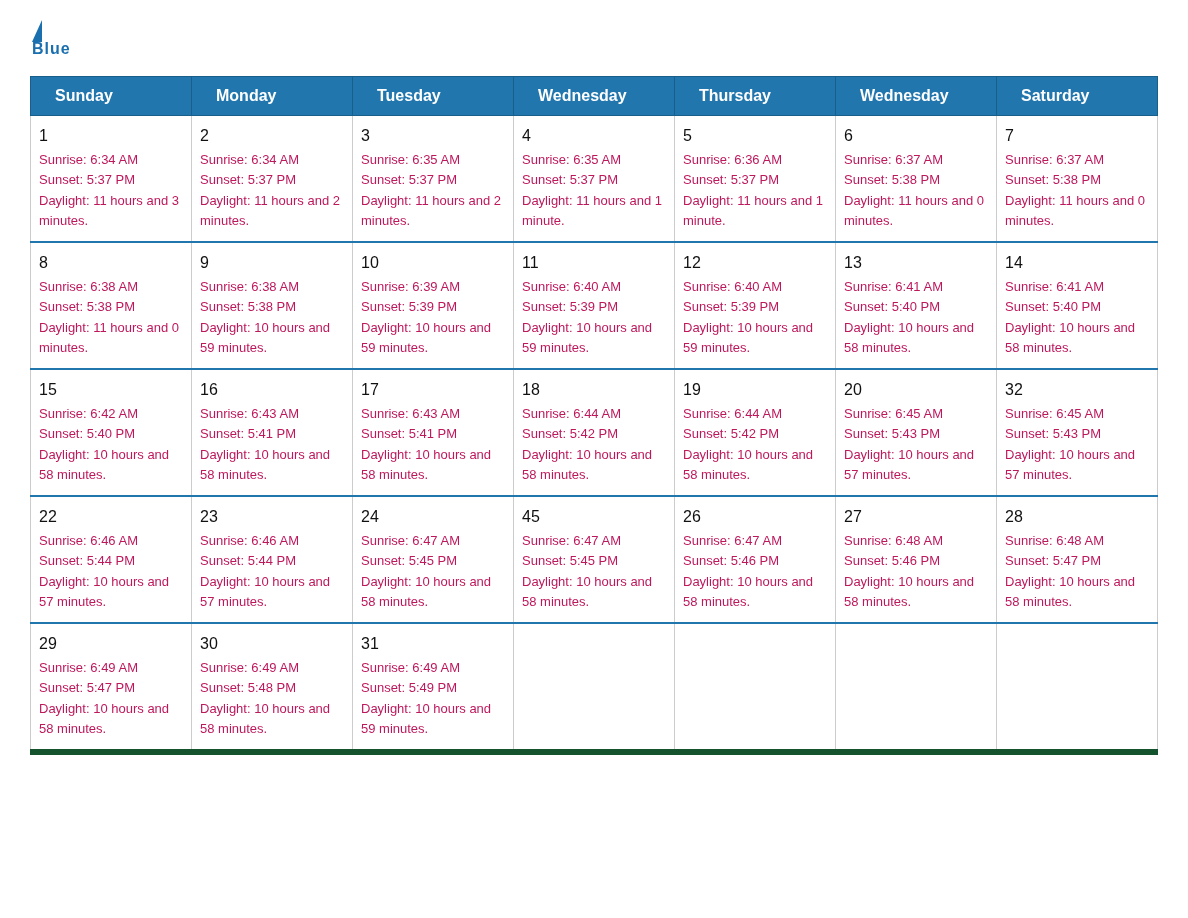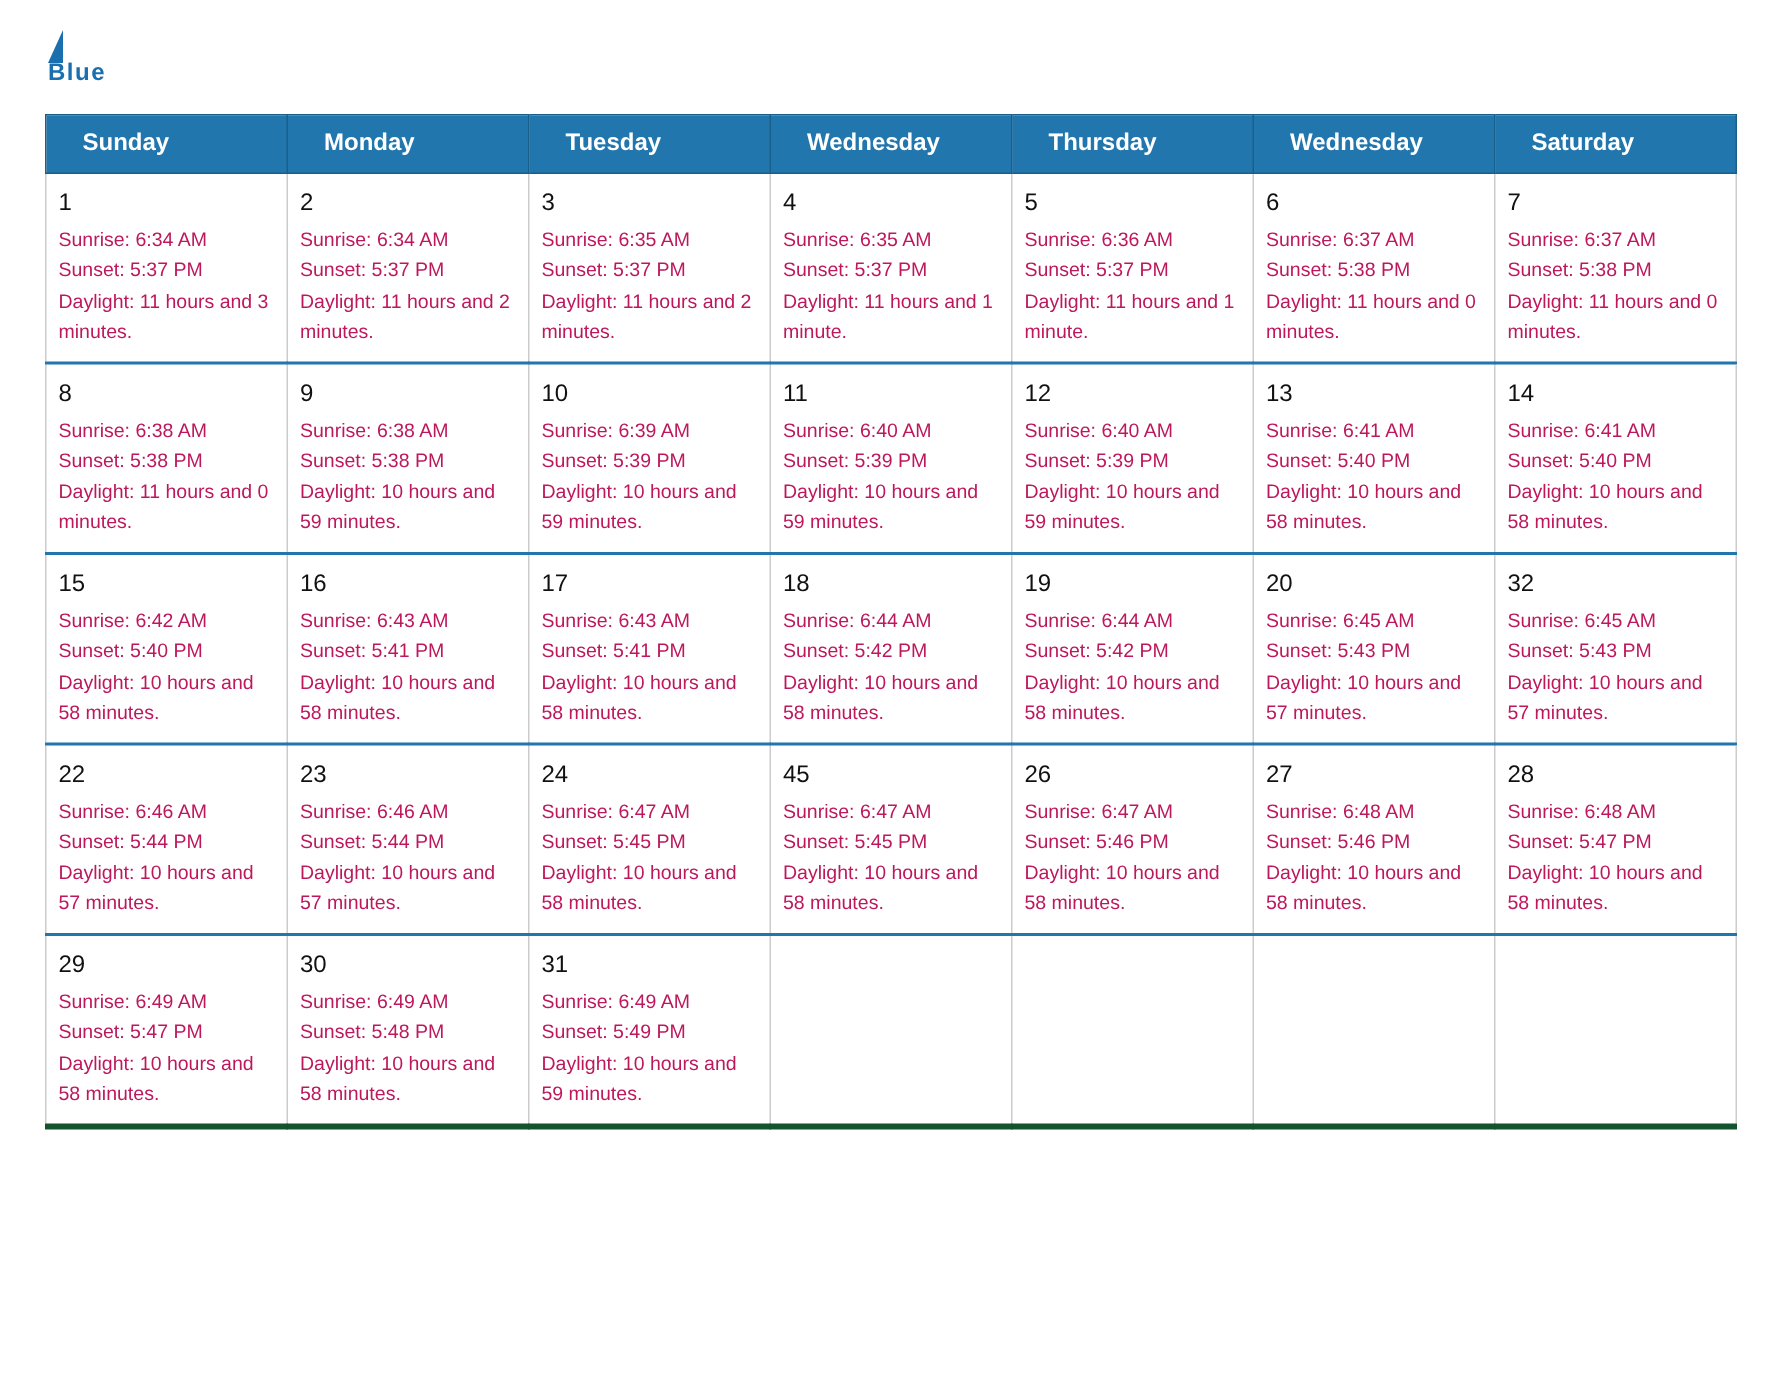--- a/index.html
+++ b/index.html
@@ -103,21 +103,21 @@
     }
     .day-info {
       font-size: 13px;
       color: #be185d;
       line-height: 1.55;
     }
     .empty-cell {
       background: #fff;
     }
     tbody tr:last-child {
-      border-bottom: 4px solid #14532d;
+      border-bottom: 6px solid #14532d;
       margin-left: 19px;
     }
   </style>
 </head>
 <body>
 
 <div class="header">
   <div class="logo">
     <div class="logo-top">
       <span class="logo-general"></span>

